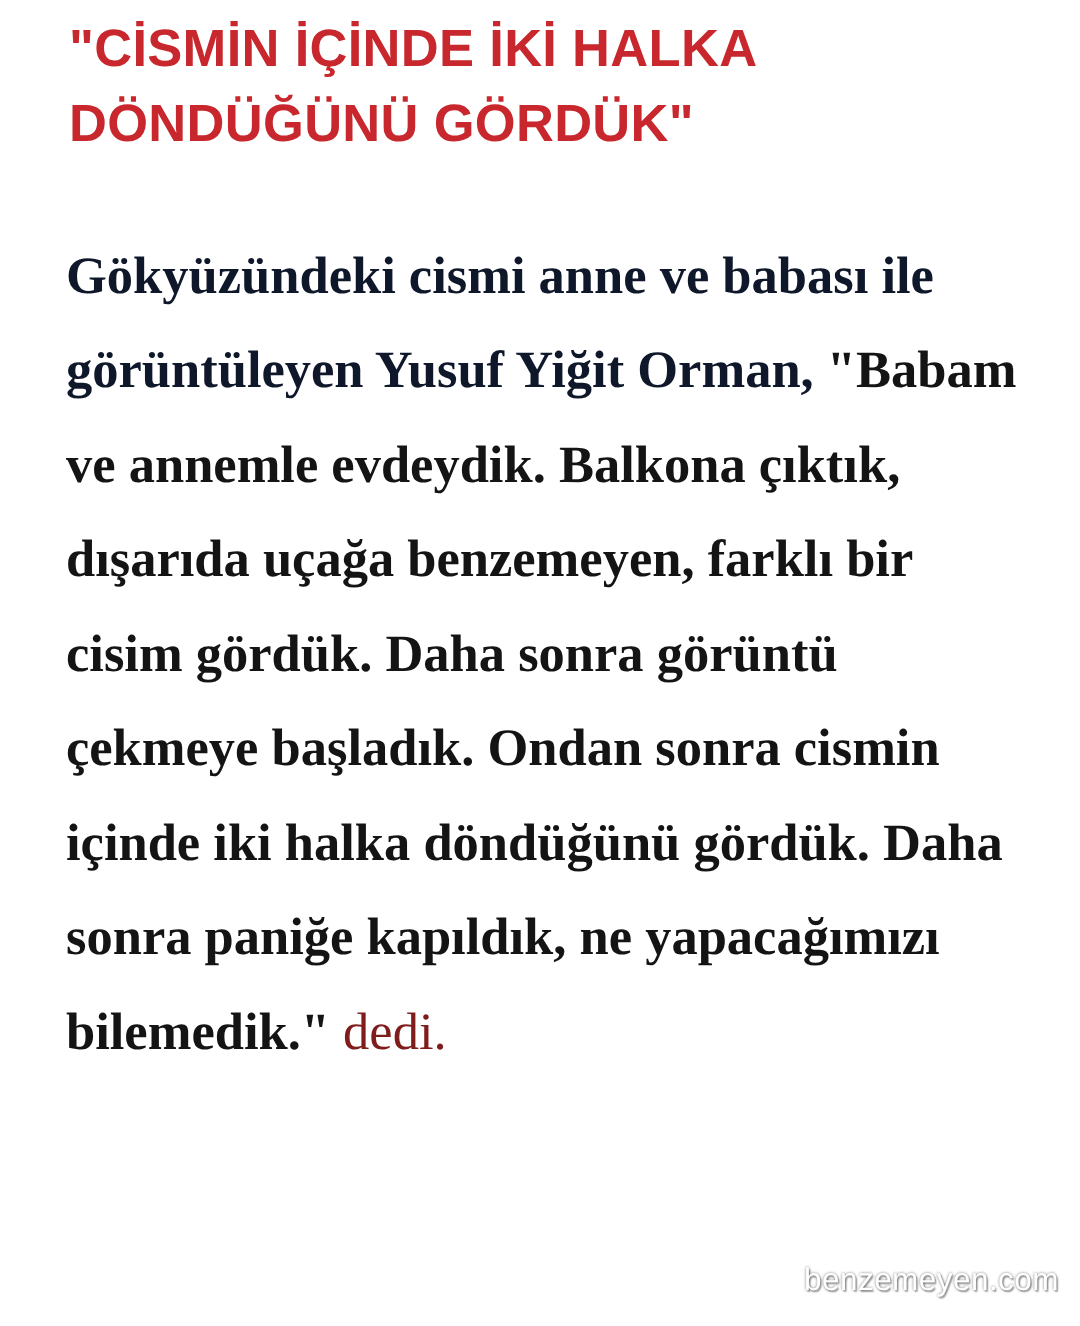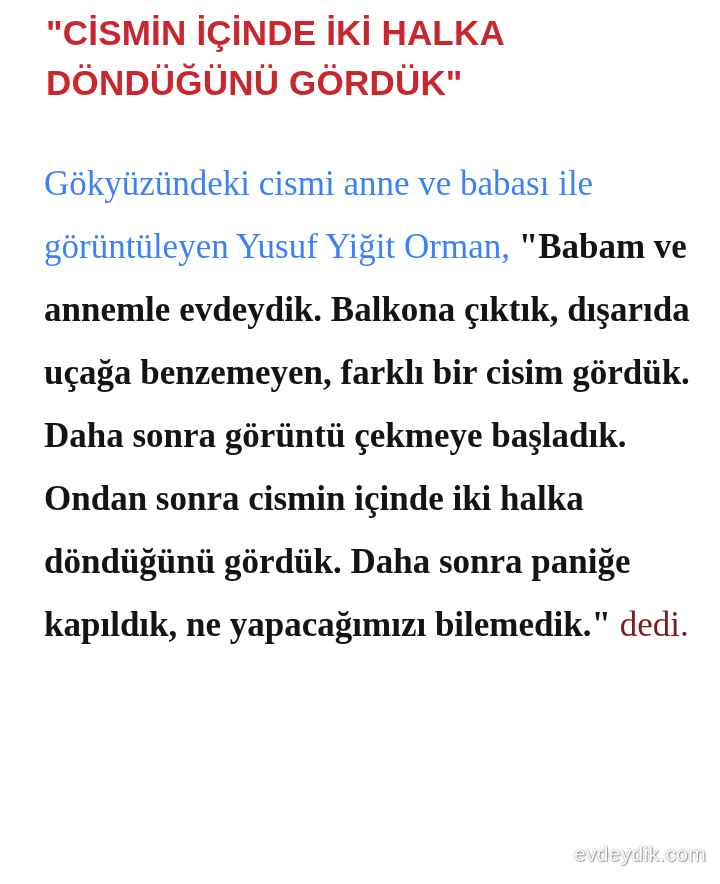--- a/index.html
+++ b/index.html
@@ -41,22 +41,22 @@
     left: 44px;
     top: 152px;
     width: 648px;
     color: #1c1c1c;
     font-family: "Liberation Serif", serif;
     font-size: 35px;
     line-height: 63px;
     margin: 0;
   }
   .body-text .lead {
-    font-weight: normal;
-    color: #3b82f6;
+    font-weight: bold;
+    color: #0f172a;
   }
   .body-text .quote {
     font-weight: bold;
     color: #141414;
   }
   .body-text .tail {
     font-weight: normal;
     color: #7f1d1d;
   }
   .watermark {
@@ -79,15 +79,15 @@
 <body>
 
 <div class="page">
 
   <h1 class="headline">"CİSMİN İÇİNDE İKİ HALKA DÖNDÜĞÜNÜ GÖRDÜK"</h1>
 
   <p class="body-text">
     <span class="lead">Gökyüzündeki cismi anne ve babası ile görüntüleyen Yusuf Yiğit Orman, </span><span class="quote"> "Babam ve annemle evdeydik. Balkona çıktık, dışarıda uçağa benzemeyen, farklı bir cisim gördük. Daha sonra görüntü çekmeye başladık. Ondan sonra cismin içinde iki halka döndüğünü gördük. Daha sonra paniğe kapıldık, ne yapacağımızı bilemedik."</span><span class="tail"> dedi.</span>
   </p>
 
-  <div class="watermark">evdeydik.com</div>
+  <div class="watermark">benzemeyen.com</div>
 
 </div>
 
 </body></html>

